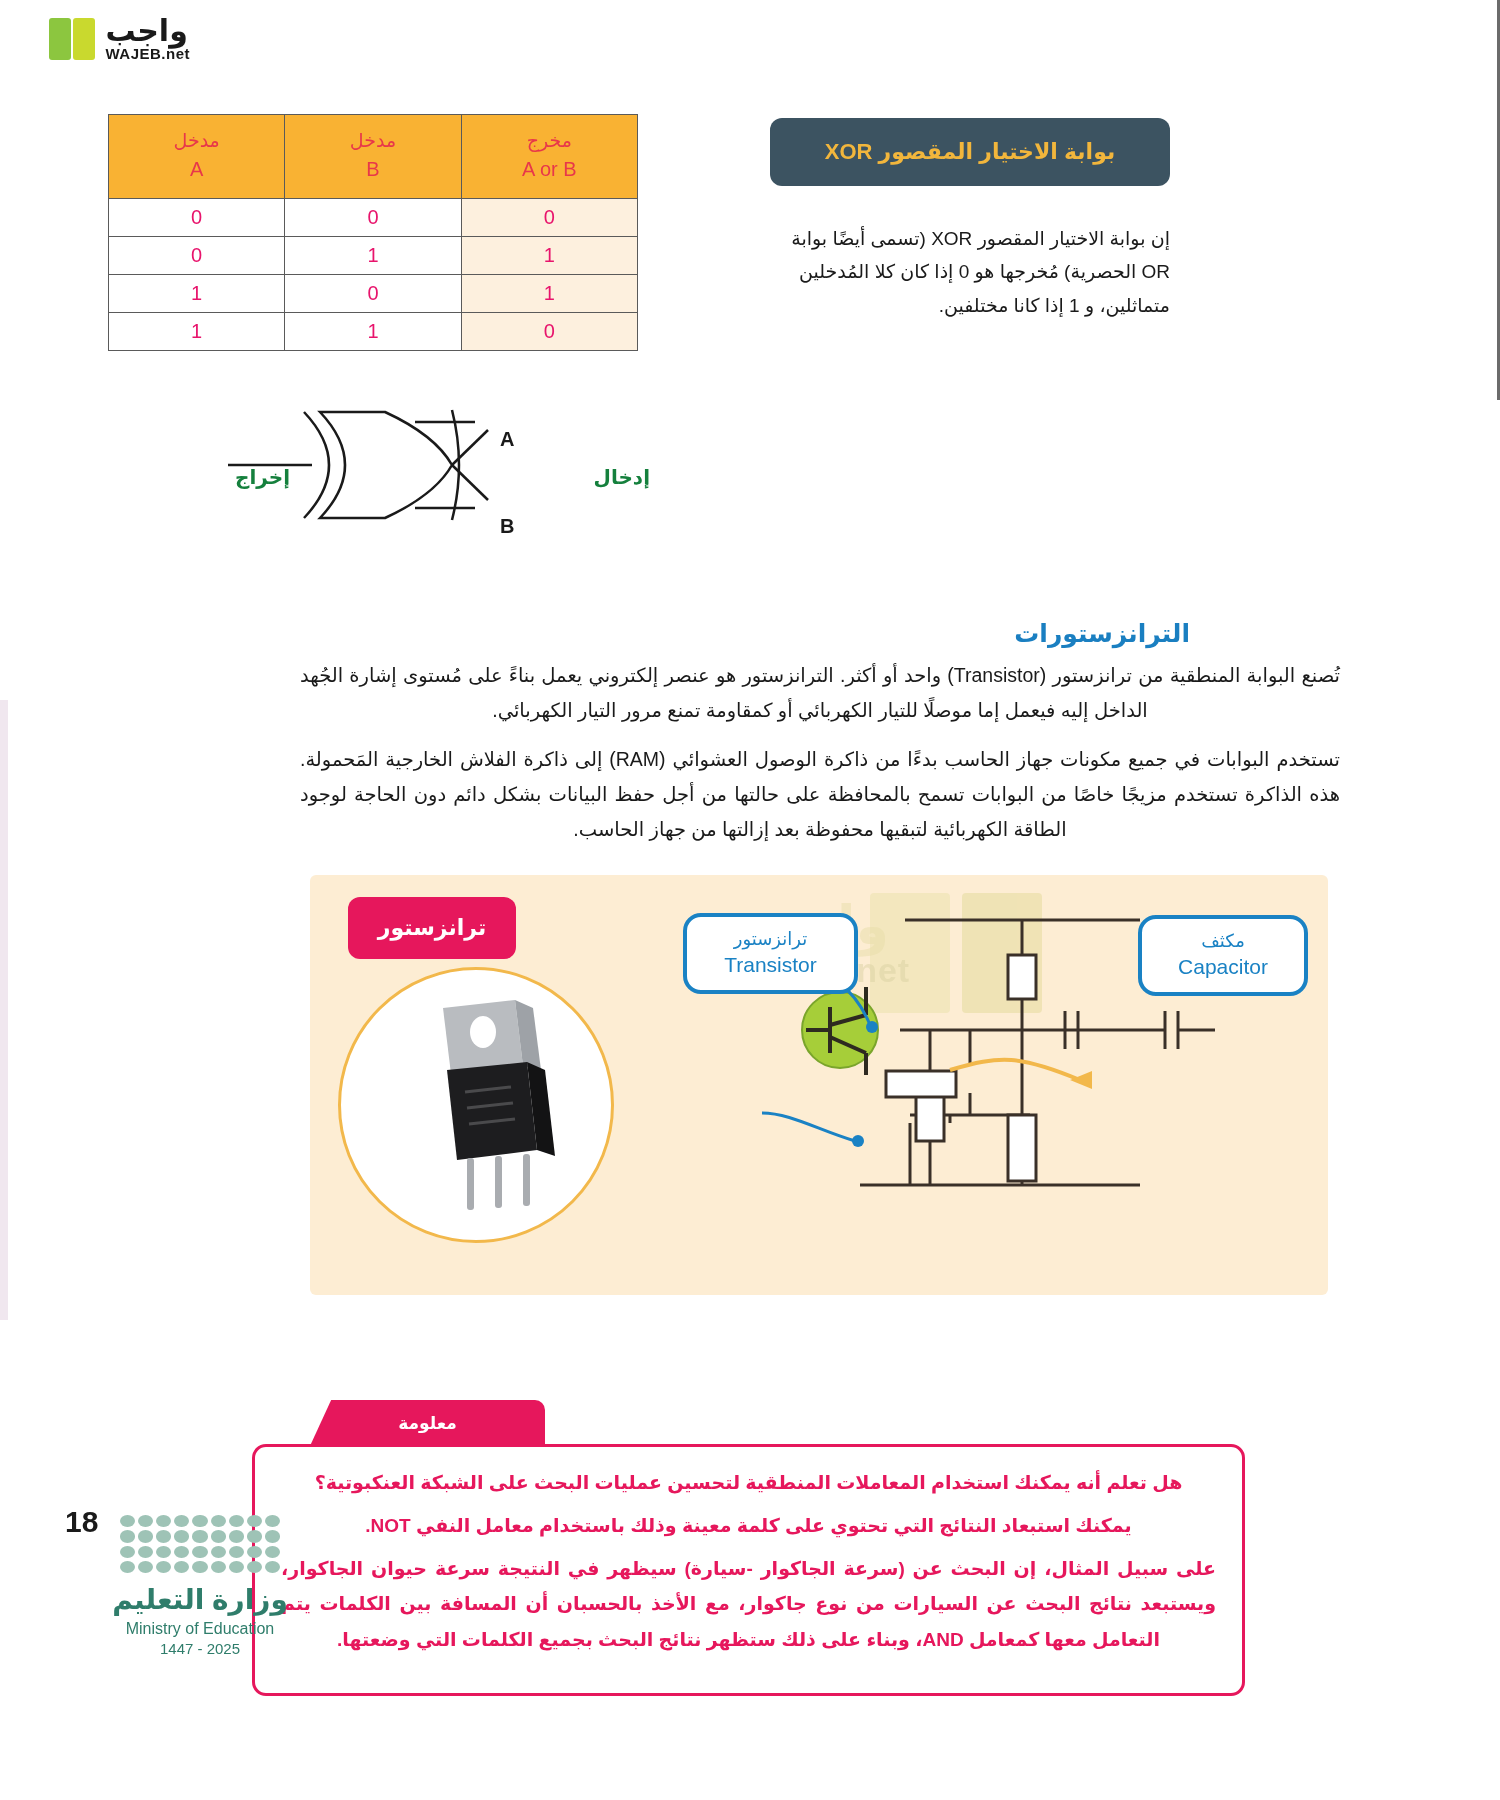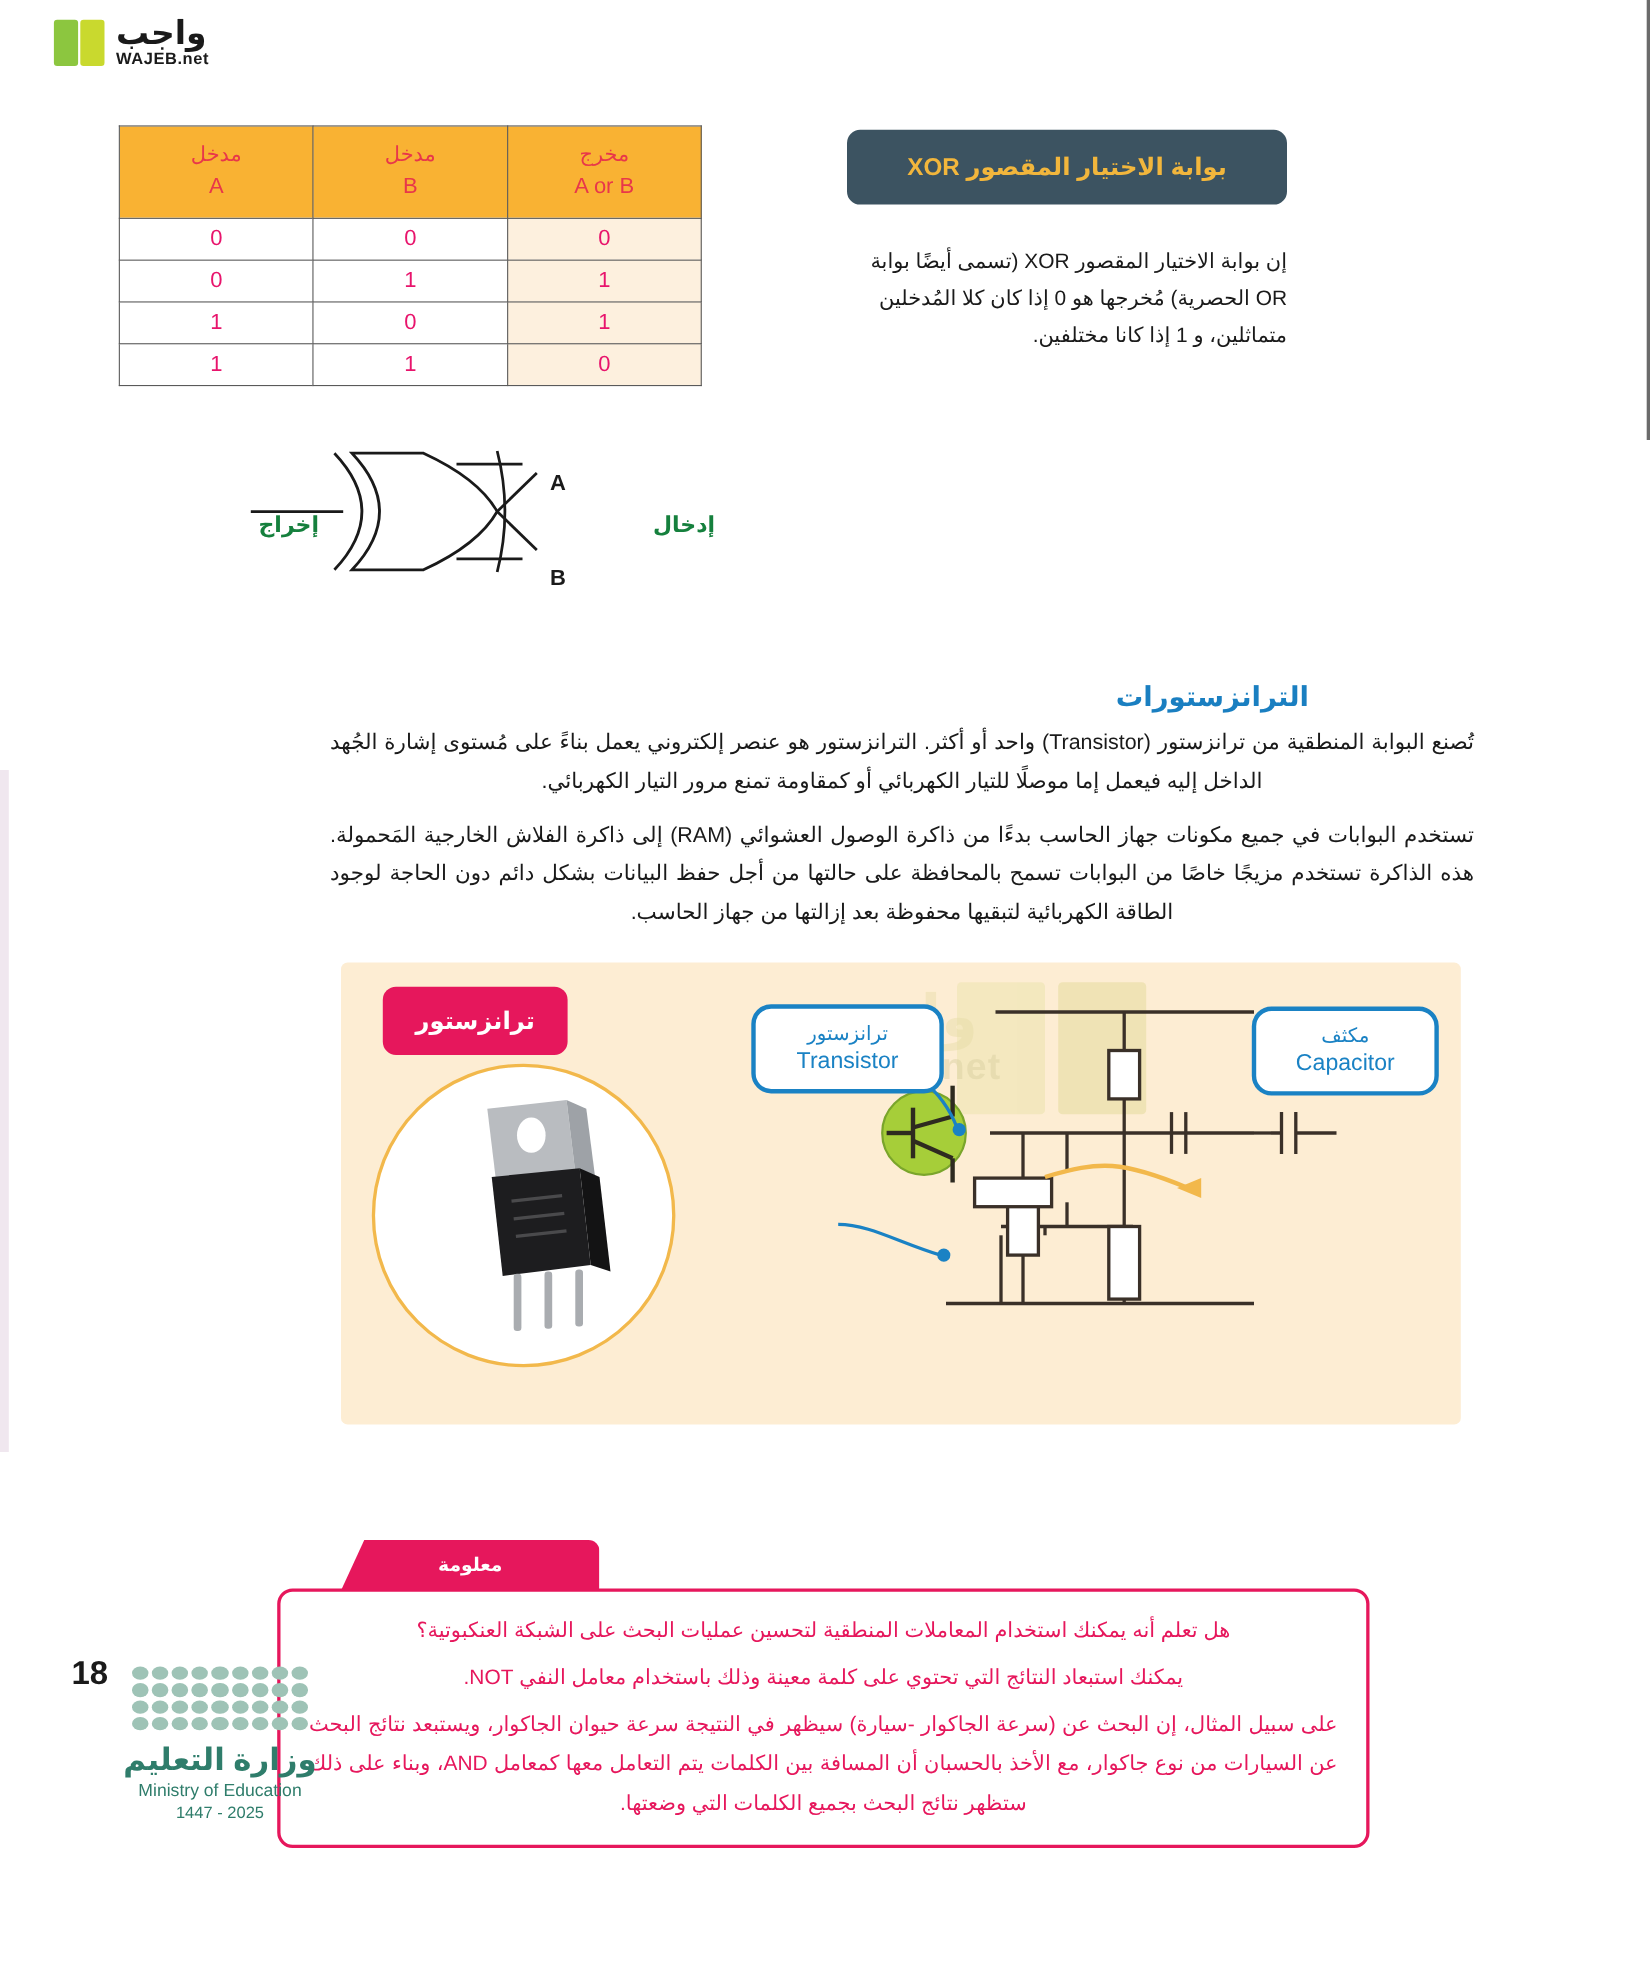--- a/index.html
+++ b/index.html
@@ -273,26 +273,27 @@
     clip-path: polygon(0 100%, 9% 0, 100% 0, 100% 100%);
     z-index: 3;
   }
   .info-box {
     position: absolute;
     top: 1444px; right: 255px;
     width: 935px;
     background: #ffffff;
     border: 3px solid #e6175c;
     border-radius: 14px;
-    padding: 18px 26px 20px;
+    padding: 18px 26px 36px;
     direction: rtl;
     color: #e6175c;
     font-size: 19px;
     line-height: 1.85;
     text-align: center;
+    font-weight: bold;
   }
   .info-box p { margin: 0 0 8px; }
   .info-box p:last-child { margin-bottom: 0; text-align: justify; text-align-last:center; }
 
   
   .moe {
     position: absolute;
     top: 1515px; right: 1185px;
     width: 230px;
     text-align: center;

